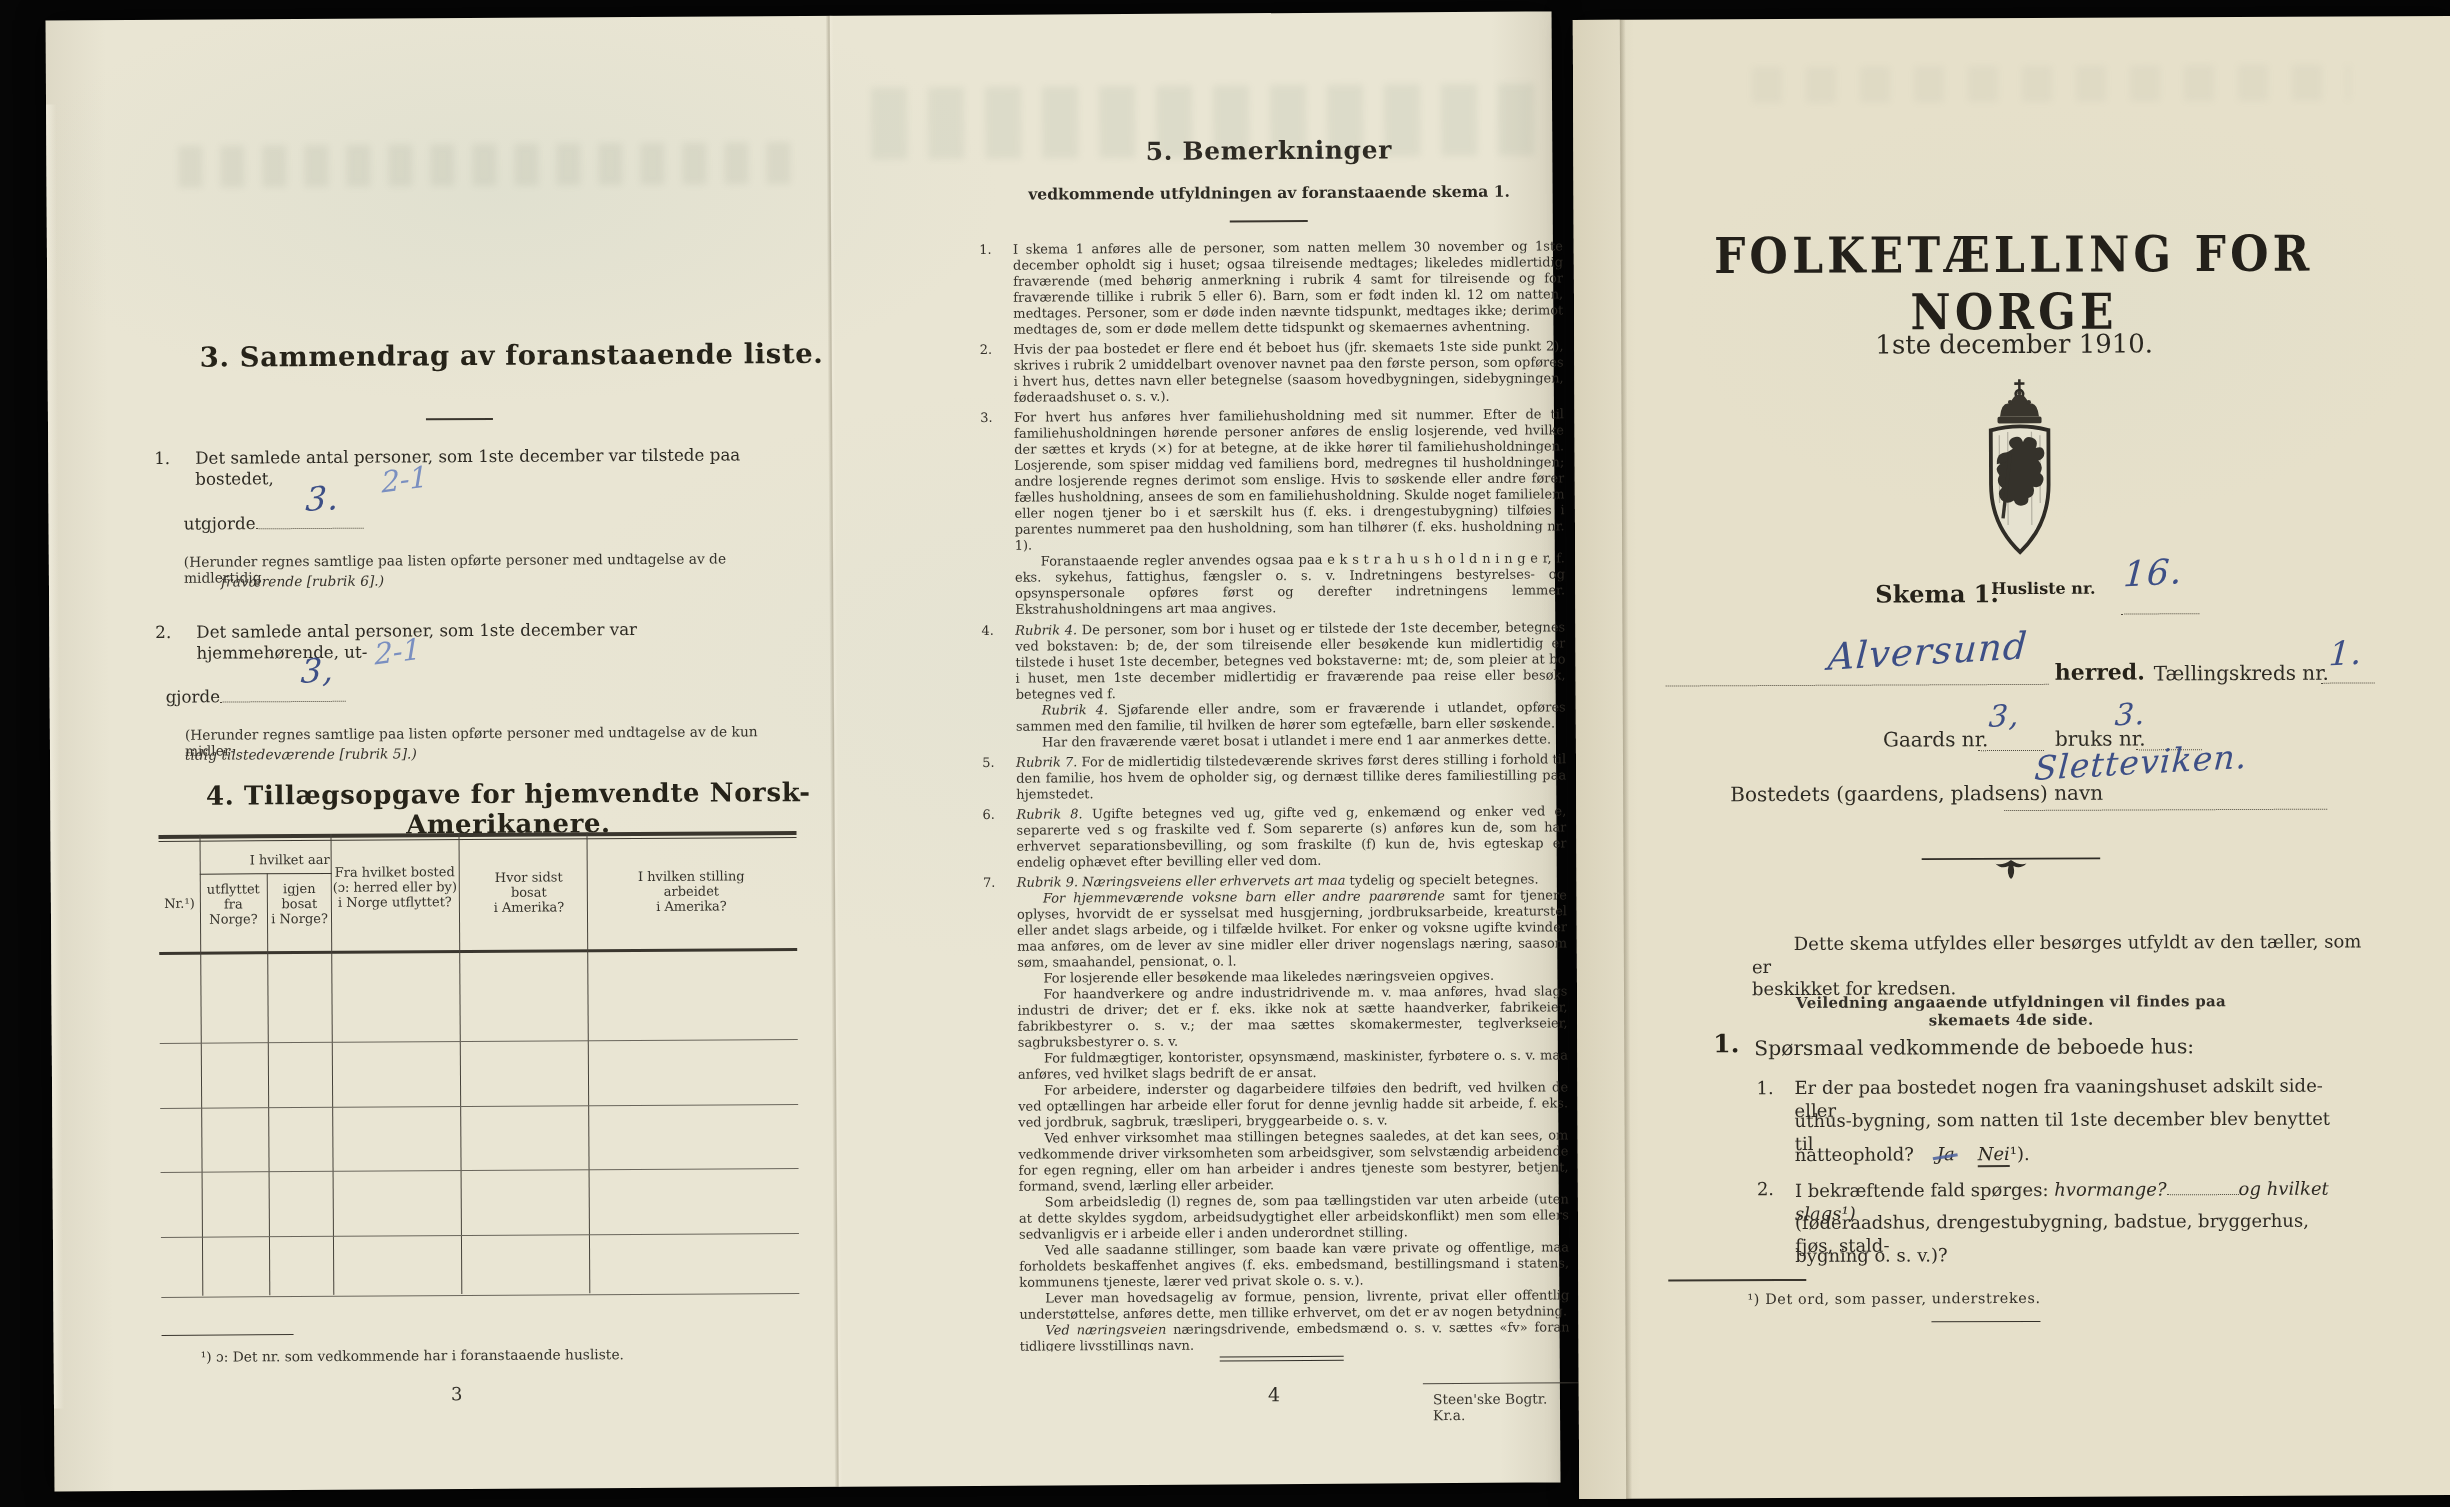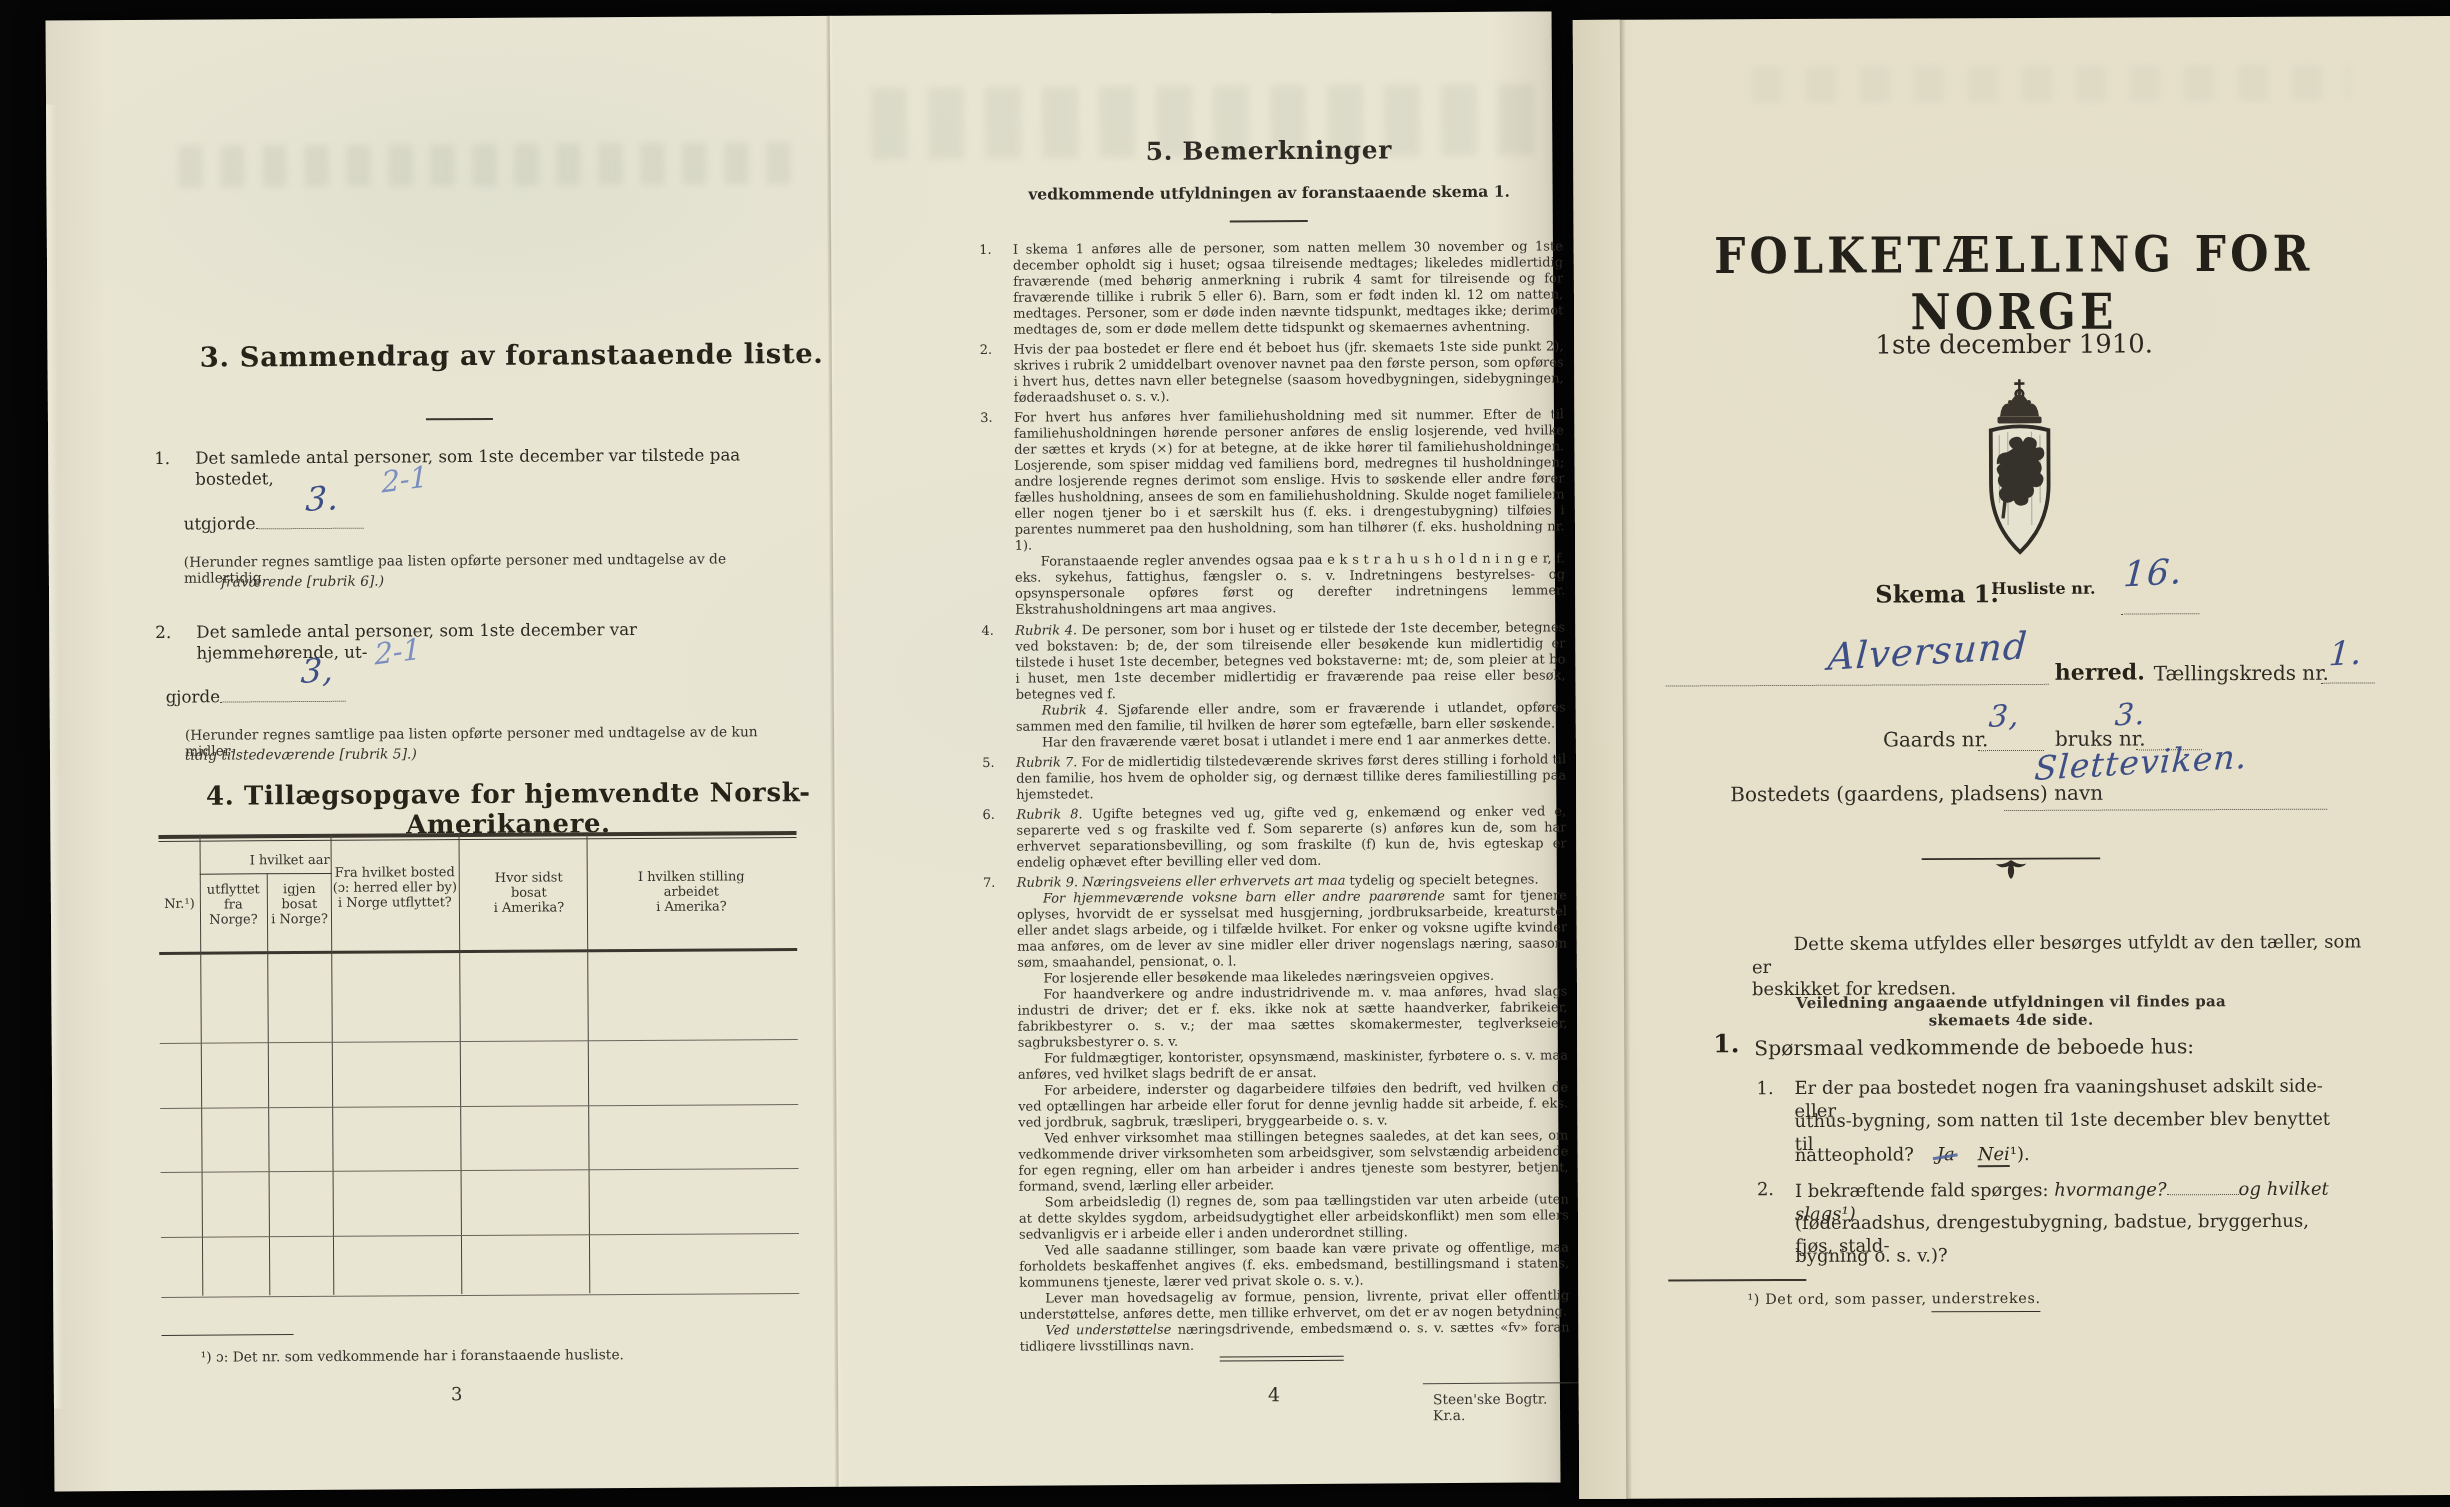--- a/index.html
+++ b/index.html
@@ -222,21 +222,21 @@
           <p><span class="lead">Rubrik 9.  Næringsveiens eller erhvervets art maa  </span>tydelig og specielt betegnes.</p>
           <p class="cont"><span class="lead">For hjemmeværende voksne barn eller andre paarørende  </span>samt for tjenere oplyses, hvorvidt de er sysselsat med husgjerning, jordbruksarbeide, kreaturstel eller andet slags arbeide, og i tilfælde hvilket.  For enker og voksne ugifte kvinder maa anføres, om de lever av sine midler eller driver nogenslags næring, saasom søm, smaahandel, pensionat, o. l.</p>
           <p class="cont">For losjerende eller besøkende maa likeledes næringsveien opgives.</p>
           <p class="cont">For haandverkere og andre industridrivende m. v. maa anføres, hvad slags industri de driver; det er f. eks. ikke nok at sætte haandverker, fabrikeier, fabrikbestyrer o. s. v.; der maa sættes skomakermester, teglverkseier, sagbruksbestyrer o. s. v.</p>
           <p class="cont">For fuldmægtiger, kontorister, opsynsmænd, maskinister, fyrbøtere o. s. v. maa anføres, ved hvilket slags bedrift de er ansat.</p>
           <p class="cont">For arbeidere, inderster og dagarbeidere tilføies den bedrift, ved hvilken de ved optællingen har arbeide eller forut for denne jevnlig hadde sit arbeide, f. eks. ved jordbruk, sagbruk, træsliperi, bryggearbeide o. s. v.</p>
           <p class="cont">Ved enhver virksomhet maa stillingen betegnes saaledes, at det kan sees, om vedkommende driver virksomheten som arbeidsgiver, som selvstændig arbeidende for egen regning, eller om han arbeider i andres tjeneste som bestyrer, betjent, formand, svend, lærling eller arbeider.</p>
           <p class="cont">Som arbeidsledig (l) regnes de, som paa tællingstiden var uten arbeide (uten at dette skyldes sygdom, arbeidsudygtighet eller arbeidskonflikt) men som ellers sedvanligvis er i arbeide eller i anden underordnet stilling.</p>
           <p class="cont">Ved alle saadanne stillinger, som baade kan være private og offentlige, maa forholdets beskaffenhet angives (f. eks. embedsmand, bestillingsmand i statens, kommunens tjeneste, lærer ved privat skole o. s. v.).</p>
           <p class="cont">Lever man hovedsagelig av formue, pension, livrente, privat eller offentlig understøttelse, anføres dette, men tillike erhvervet, om det er av nogen betydning.</p>
-          <p class="cont"><span class="lead">Ved understøttelse  </span>næringsdrivende, embedsmænd o. s. v. sættes «fv» foran tidligere livsstillings navn.</p>
+          <p class="cont"><span class="lead">Ved næringsveien  </span>næringsdrivende, embedsmænd o. s. v. sættes «fv» foran tidligere livsstillings navn.</p>
         </div>
         <div class="m-item">
           <span class="m-num">8.</span>
           <p><span class="lead">Rubrik 14.  </span>Sinker og lignende aandssløve maa ikke medregnes som aandssvake.</p>
           <p class="cont">Som blinde regnes de, som ikke har gangsyn.</p>
         </div>
       </div>
 
     <div class="abs" id="m-div"></div>
     <div class="abs" id="m-pageno">4</div>
@@ -329,17 +329,17 @@
     <div class="abs r-body" style="left:217px;top:1159px;width:556px;">
       <span>I bekræftende fald spørges:</span>
       <span class="ital">hvormange?</span><span class="dotted" style="width:72px;"></span><span class="ital">og hvilket slags¹)</span>
     </div>
     <div class="abs r-body" style="left:217px;top:1193px;width:556px;">(føderaadshus, drengestubygning, badstue, bryggerhus, fjøs, stald-</div>
     <div class="abs r-body" style="left:217px;top:1226px;width:556px;">bygning o. s. v.)?</div>
 
     <div class="rule" style="left:90px;top:1260px;width:138px;height:1.8px;"></div>
     <div class="abs" style="left:169px;top:1272px;font-size:14.4px;letter-spacing:0.6px;color:#332f28;">
       <span>¹)  Det ord, som passer,</span>
-      <span style="border-bottom:1.8px solid #332f28;padding-bottom:5px;">understrekes.</span>
+      <span style="border-bottom:1.8px solid #332f28;padding-bottom:15px;">understrekes.</span>
     </div>
   </div>
 </div>
 
 
 </body></html>

